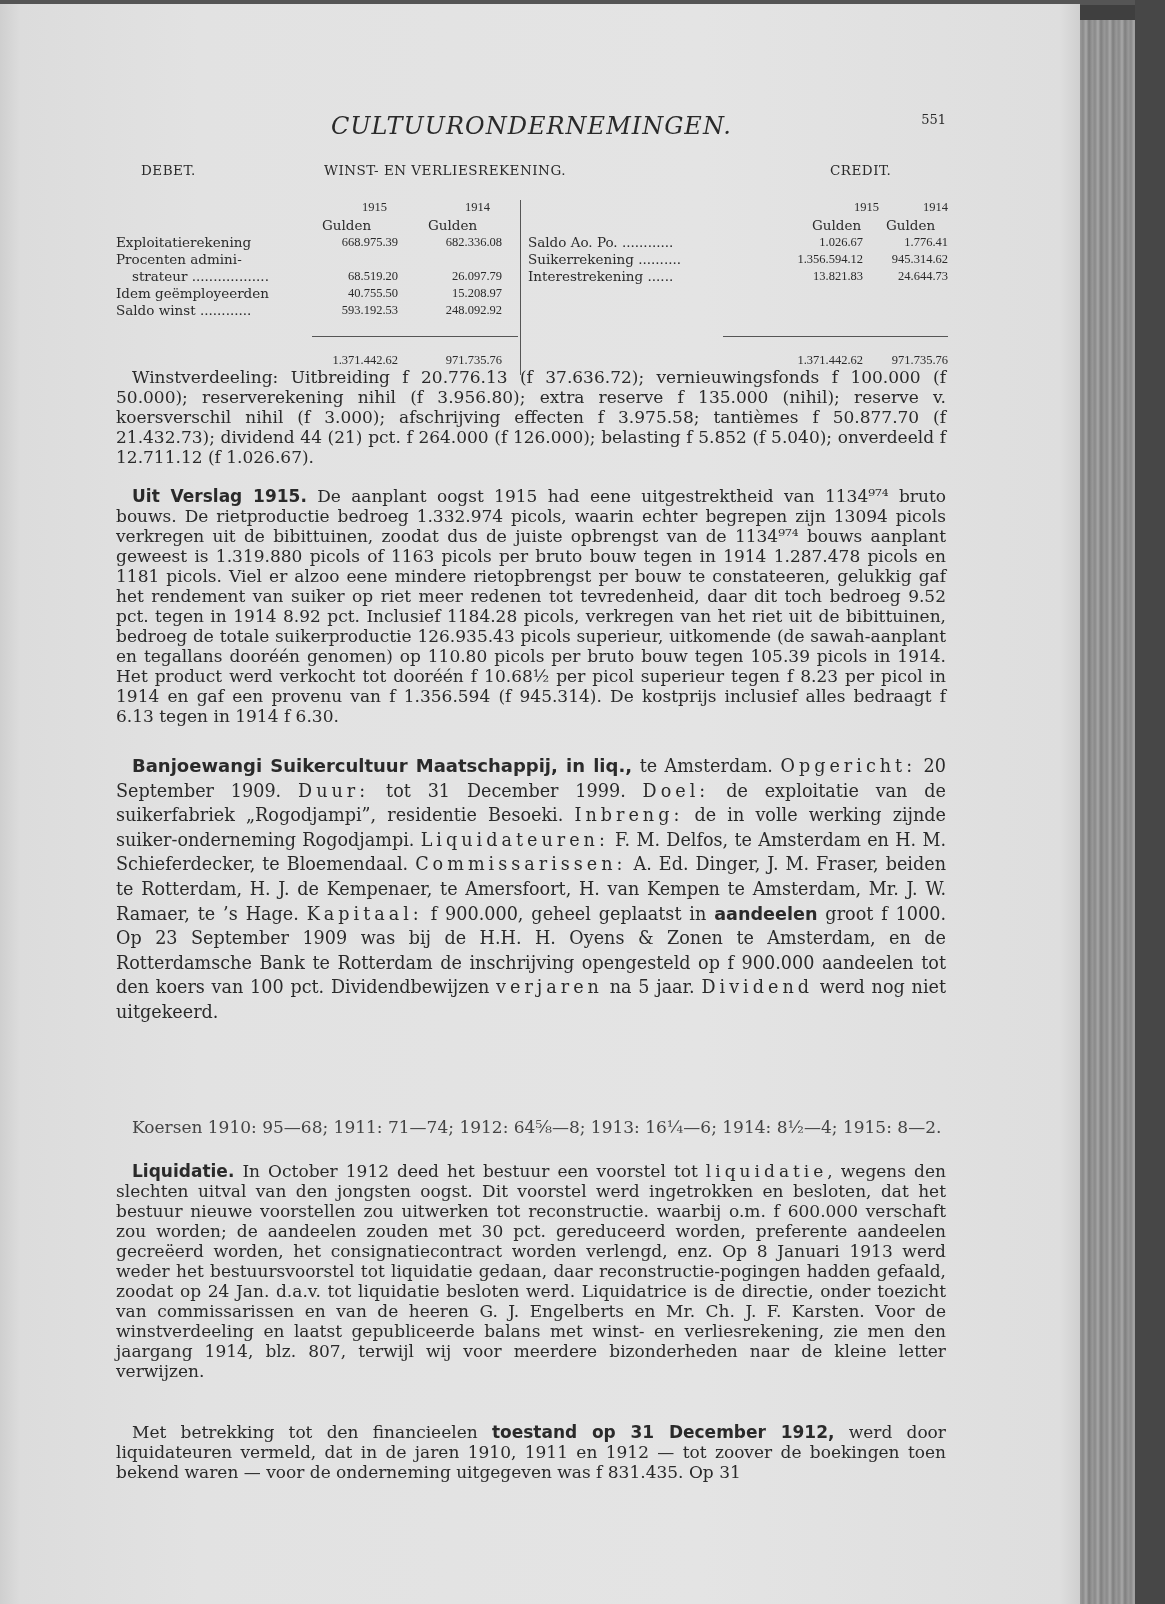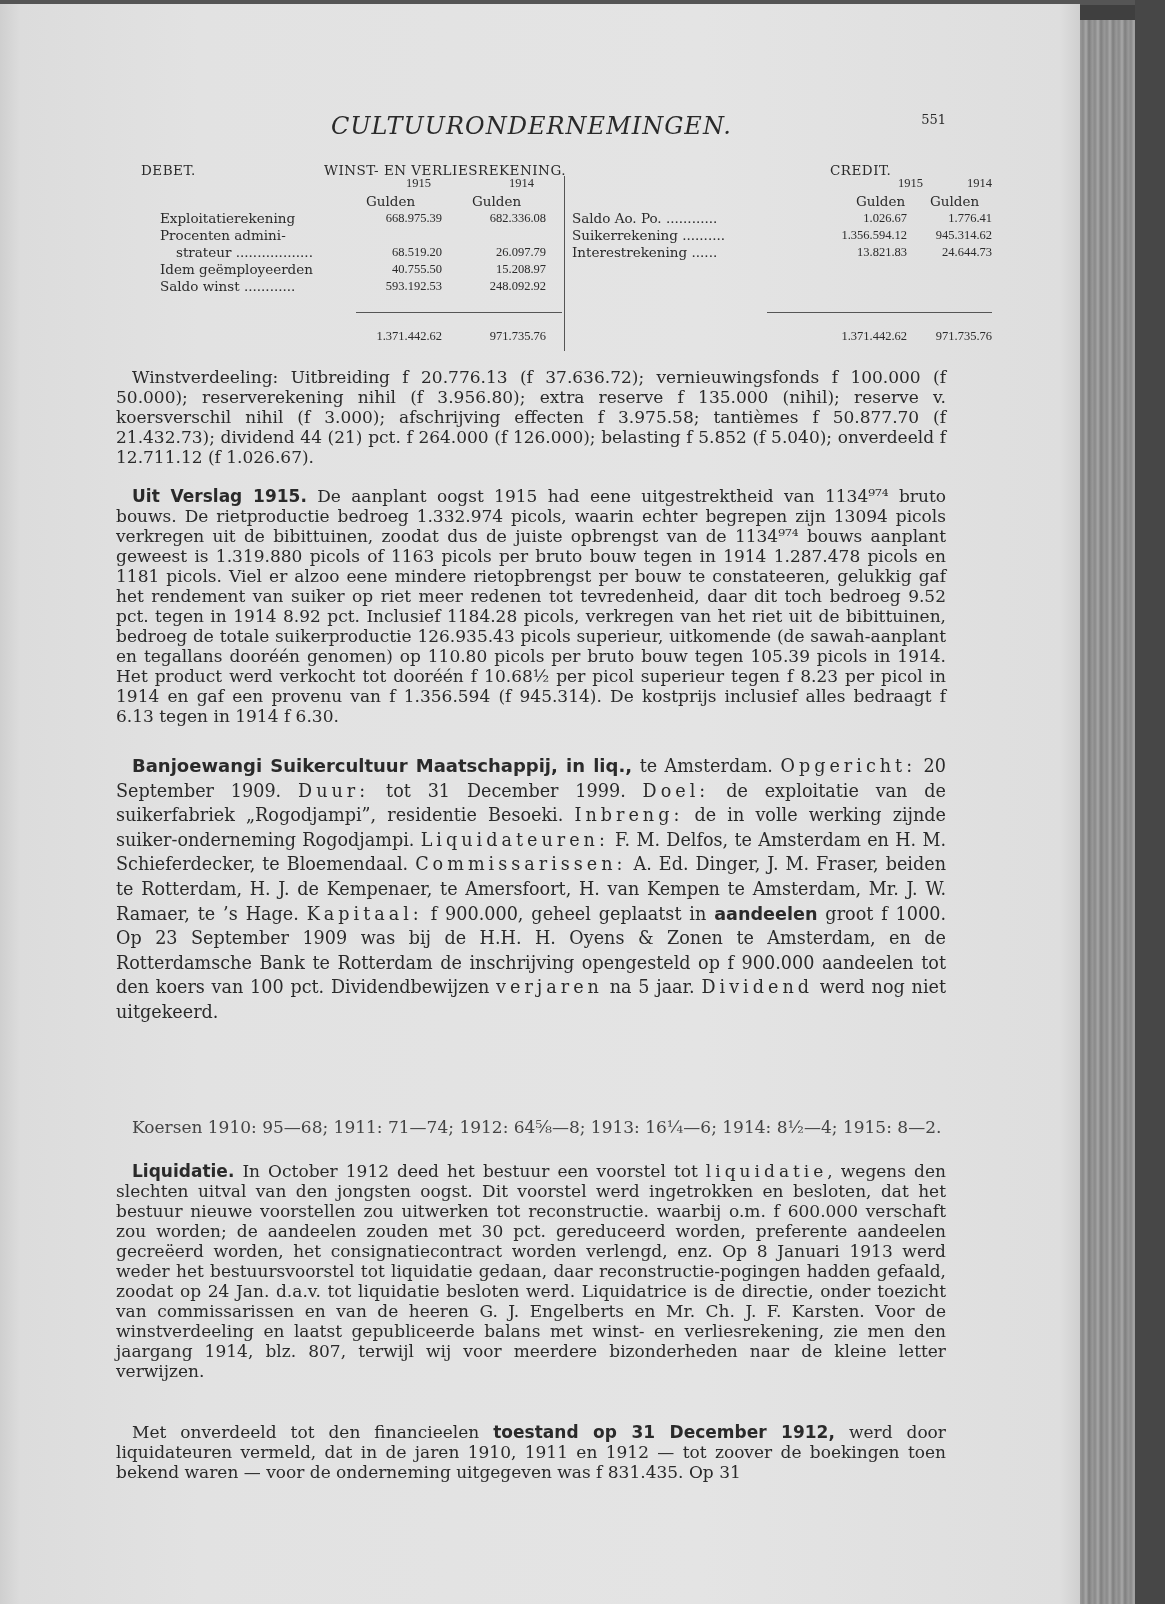--- a/index.html
+++ b/index.html
@@ -21,21 +21,21 @@
   .edge2 { position:absolute; left:1135px; top:0; width:30px; height:1604px; background:#474747; }
   .content { position:absolute; left:116px; top:0; width:830px; }
 
   .running-head { position:absolute; top:108px; left:0; width:830px; height:26px; }
   .running-title { position:absolute; left:215px; font-style:italic; font-size:24px; letter-spacing:1px; }
   .page-no { position:absolute; right:0; font-size:13px; }
 
   .tbl-head { position:absolute; top:158px; left:0; width:830px; font-size:13.5px; letter-spacing:0.5px; }
   .tbl-head span { position:absolute; }
 
-  .ledger { position:absolute; top:172px; left:0; width:830px; height:178px; font-size:13.5px;margin-left:44px; }
+  .ledger { position:absolute; top:196px; left:0; width:830px; height:178px; font-size:13.5px; }
   .ledger .divider { position:absolute; left:404px; top:0; width:1px; height:175px; background:#555; }
   .side { position:absolute; top:0; }
   .row { position:absolute; white-space:nowrap; }
   .num { position:absolute; text-align:right; font-family:"Liberation Serif", serif; font-size:12.5px; }
   .rule { position:absolute; height:1px; background:#555; }
 
   .para { position:absolute; left:0; width:830px; text-align:justify; }
   .small { font-size:17px; line-height:20px; }
   .large { font-size:17.6px; line-height:24.6px; }
   .bold-sans { font-family:"DejaVu Sans", "Liberation Sans", sans-serif; font-weight:bold; }
@@ -119,18 +119,18 @@
     <p class="para small indent" style="top:363px;margin:0">Winstverdeeling: Uitbreiding f 20.776.13 (f 37.636.72); vernieuwingsfonds f 100.000 (f 50.000); reserverekening nihil (f 3.956.80); extra reserve f 135.000 (nihil); reserve v. koersverschil nihil (f 3.000); afschrijving effecten f 3.975.58; tantièmes f 50.877.70 (f 21.432.73); dividend 44 (21) pct. f 264.000 (f 126.000); belasting f 5.852 (f 5.040); onverdeeld f 12.711.12 (f 1.026.67).</p>
 
     <p class="para small indent" style="top:482px;margin:0"><span class="bold-sans">Uit Verslag 1915.</span> <span>De aanplant oogst 1915 had eene uitgestrektheid van 1134⁹⁷⁴ bruto bouws. De rietproductie bedroeg 1.332.974 picols, waarin echter begrepen zijn 13094 picols verkregen uit de bibittuinen, zoodat dus de juiste opbrengst van de 1134⁹⁷⁴ bouws aanplant geweest is 1.319.880 picols of 1163 picols per bruto bouw tegen in 1914 1.287.478 picols en 1181 picols. Viel er alzoo eene mindere rietopbrengst per bouw te constateeren, gelukkig gaf het rendement van suiker op riet meer redenen tot tevredenheid, daar dit toch bedroeg 9.52 pct. tegen in 1914 8.92 pct. Inclusief 1184.28 picols, verkregen van het riet uit de bibittuinen, bedroeg de totale suikerproductie 126.935.43 picols superieur, uitkomende (de sawah-aanplant en tegallans dooréén genomen) op 110.80 picols per bruto bouw tegen 105.39 picols in 1914. Het product werd verkocht tot dooréén f 10.68½ per picol superieur tegen f 8.23 per picol in 1914 en gaf een provenu van f 1.356.594 (f 945.314). De kostprijs inclusief alles bedraagt f 6.13 tegen in 1914 f 6.30.</span></p>
 
     <p class="para large indent" style="top:750px;margin:0"><span class="bold-sans" style="font-size:18px">Banjoewangi Suikercultuur Maatschappij, in liq.,</span><span> te Amsterdam. </span><span class="spaced">Opgericht:</span><span> 20 September 1909. </span><span class="spaced">Duur:</span><span> tot 31 December 1999. </span><span class="spaced">Doel:</span><span> de exploitatie van de suikerfabriek „Rogodjampi”, residentie Besoeki. </span><span class="spaced">Inbreng:</span><span> de in volle werking zijnde suiker-onderneming Rogodjampi. </span><span class="spaced">Liquidateuren:</span><span> F. M. Delfos, te Amsterdam en H. M. Schieferdecker, te Bloemendaal. </span><span class="spaced">Commissarissen:</span><span> A. Ed. Dinger, J. M. Fraser, beiden te Rotterdam, H. J. de Kempenaer, te Amersfoort, H. van Kempen te Amsterdam, Mr. J. W. Ramaer, te ’s Hage. </span><span class="spaced">Kapitaal:</span><span> f 900.000, geheel geplaatst in </span><span class="bold-sans">aandeelen</span><span> groot f 1000. Op 23 September 1909 was bij de H.H. H. Oyens &amp; Zonen te Amsterdam, en de Rotterdamsche Bank te Rotterdam de inschrijving opengesteld op f 900.000 aandeelen tot den koers van 100 pct. Dividendbewijzen </span><span class="spaced">verjaren</span><span> na 5 jaar. </span><span class="spaced">Dividend</span><span> werd nog niet uitgekeerd.</span></p>
 
     <p class="para small indent" style="top:1113px;margin:0;color:#444">Koersen 1910: 95—68; 1911: 71—74; 1912: 64⅝—8; 1913: 16¼—6; 1914: 8½—4; 1915: 8—2.</p>
 
     <p class="para small indent" style="top:1157px;margin:0"><span class="bold-sans">Liquidatie.</span><span> In October 1912 deed het bestuur een voorstel tot </span><span class="spaced">liquidatie</span><span>, wegens den slechten uitval van den jongsten oogst. Dit voorstel werd ingetrokken en besloten, dat het bestuur nieuwe voorstellen zou uitwerken tot reconstructie. waarbij o.m. f 600.000 verschaft zou worden; de aandeelen zouden met 30 pct. gereduceerd worden, preferente aandeelen gecreëerd worden, het consignatiecontract worden verlengd, enz. Op 8 Januari 1913 werd weder het bestuursvoorstel tot liquidatie gedaan, daar reconstructie-pogingen hadden gefaald, zoodat op 24 Jan. d.a.v. tot liquidatie besloten werd. Liquidatrice is de directie, onder toezicht van commissarissen en van de heeren G. J. Engelberts en Mr. Ch. J. F. Karsten. Voor de winstverdeeling en laatst gepubliceerde balans met winst- en verliesrekening, zie men den jaargang 1914, blz. 807, terwijl wij voor meerdere bizonderheden naar de kleine letter verwijzen.</span></p>
 
-    <p class="para small indent" style="top:1418px;margin:0"><span>Met onverdeeld tot den financieelen </span><span class="bold-sans">toestand op 31 December 1912,</span><span> werd door liquidateuren vermeld, dat in de jaren 1910, 1911 en 1912 — tot zoover de boekingen toen bekend waren — voor de onderneming uitgegeven was f 831.435. Op 31</span></p>
+    <p class="para small indent" style="top:1418px;margin:0"><span>Met betrekking tot den financieelen </span><span class="bold-sans">toestand op 31 December 1912,</span><span> werd door liquidateuren vermeld, dat in de jaren 1910, 1911 en 1912 — tot zoover de boekingen toen bekend waren — voor de onderneming uitgegeven was f 831.435. Op 31</span></p>
 
   </div>
 </div>
 <div class="edge"></div>
 <div class="edge2"></div>
 
 </body></html>

